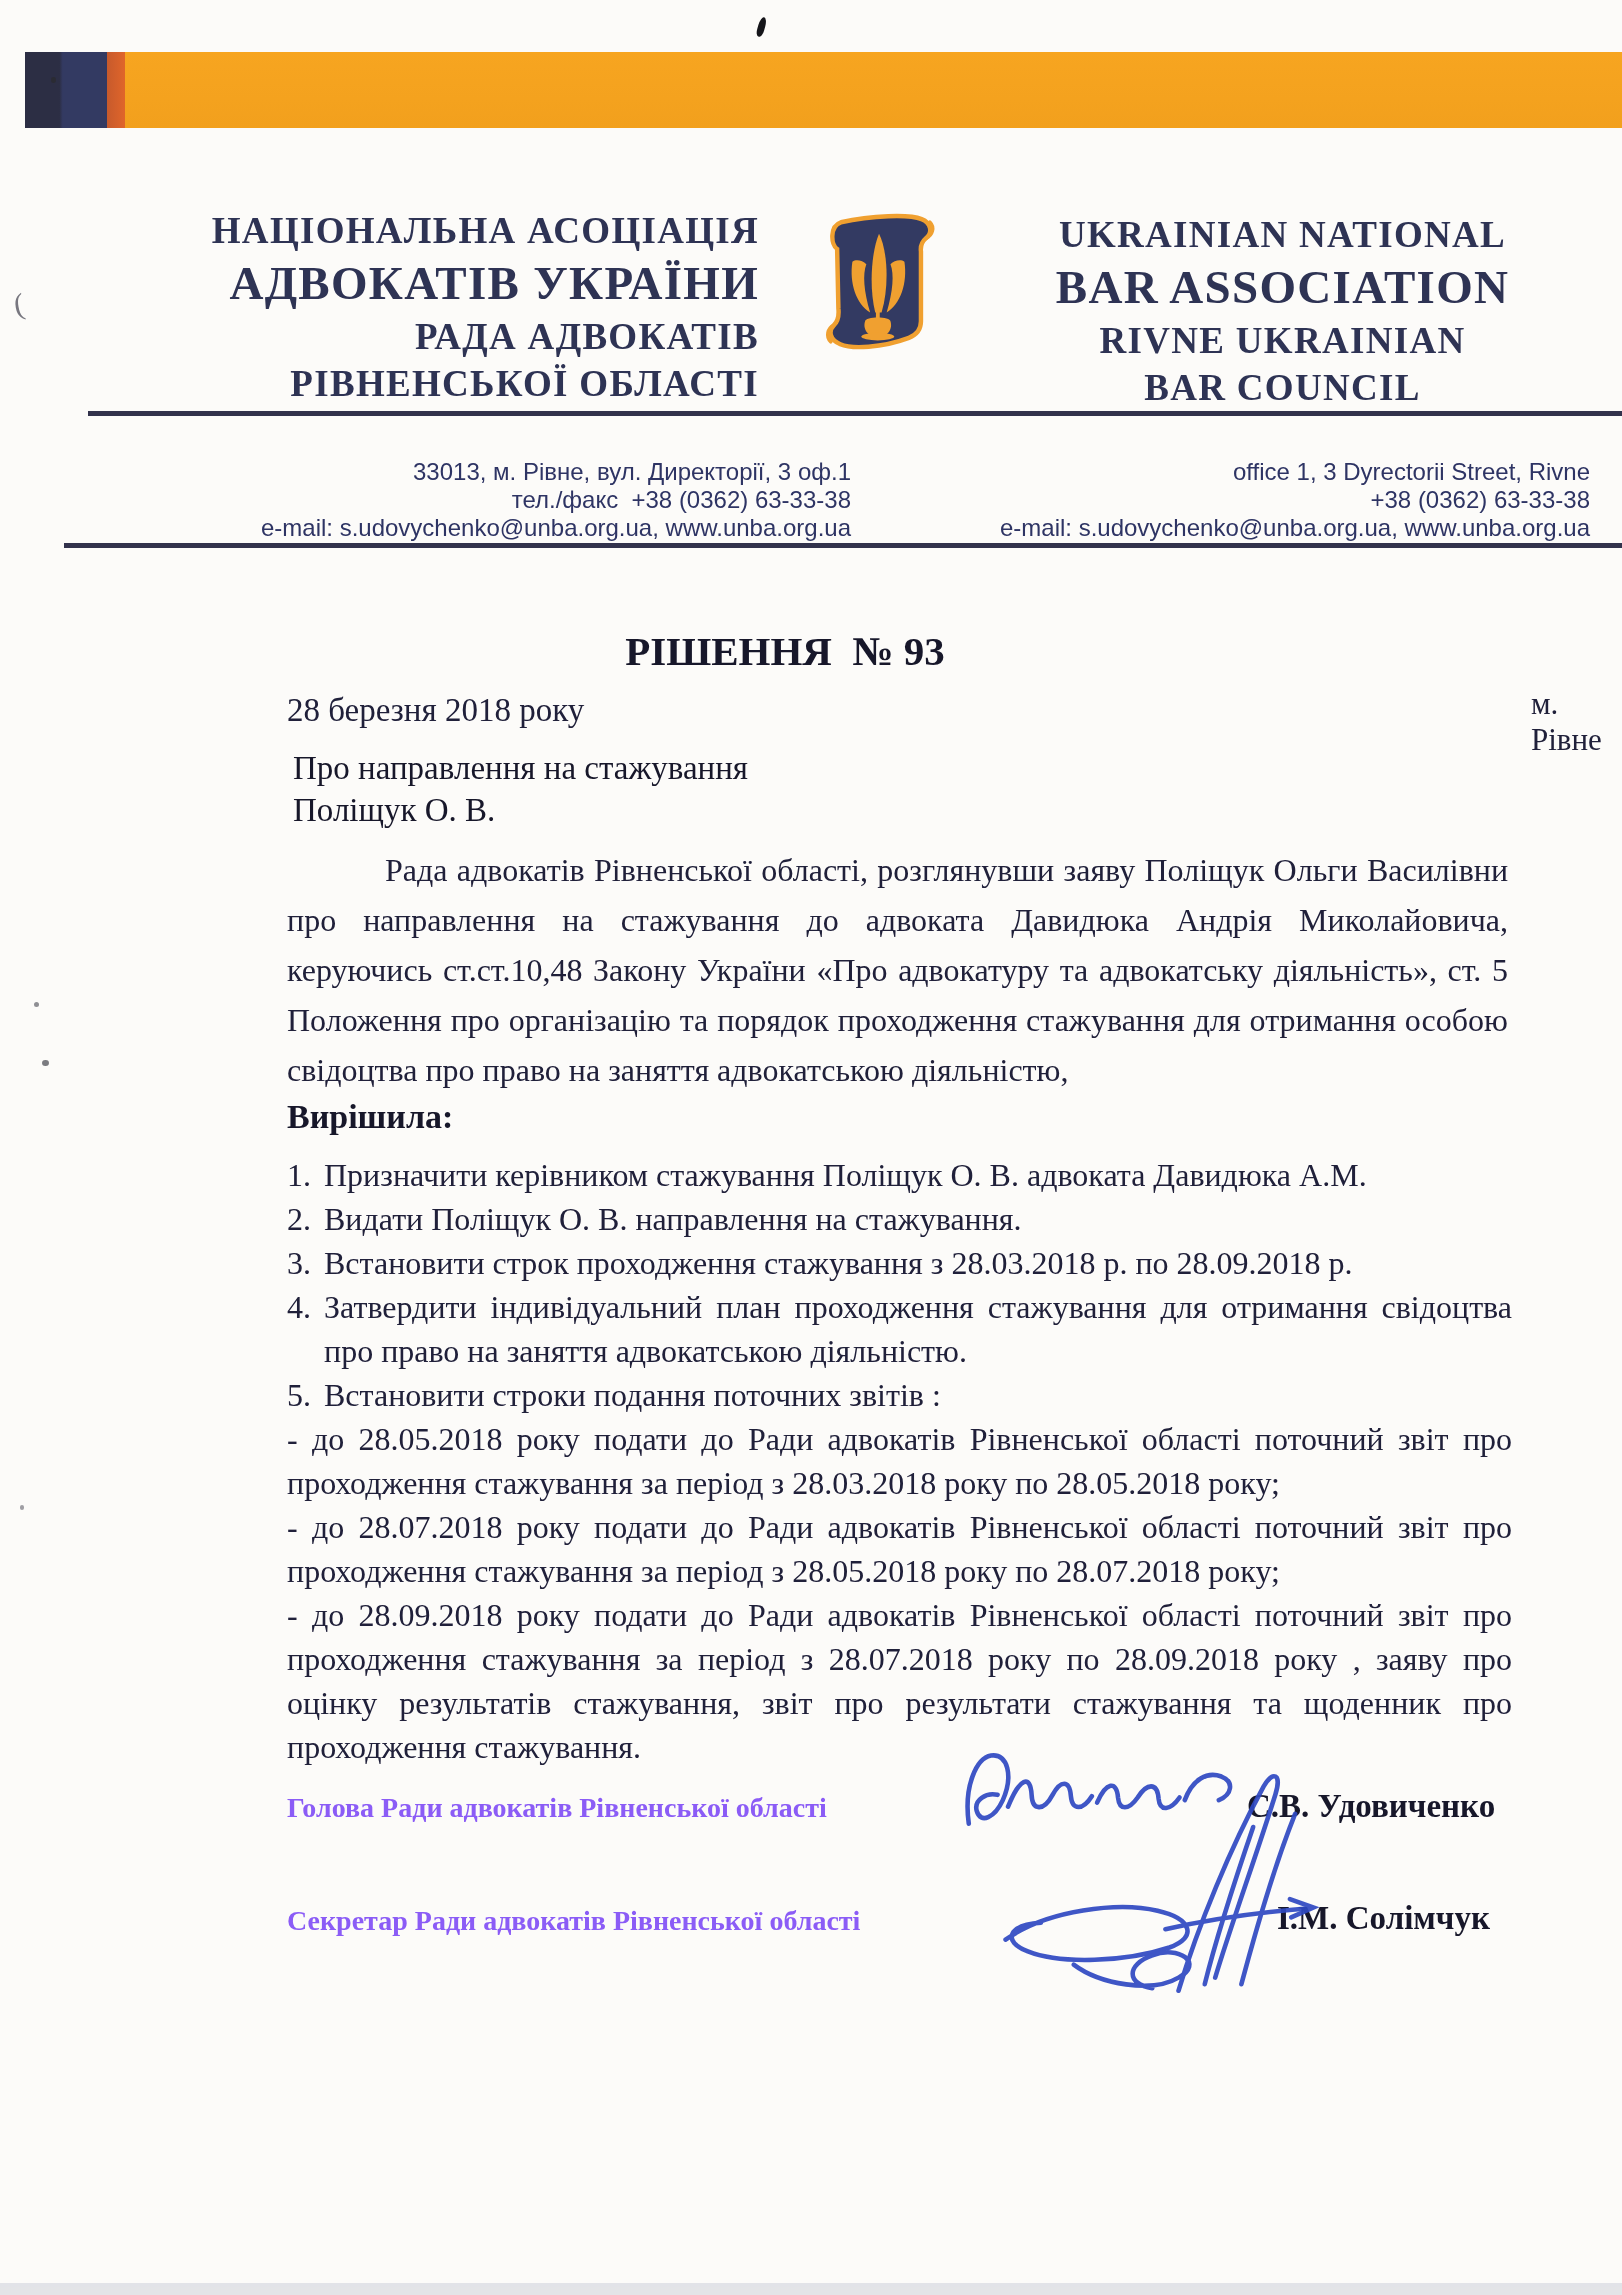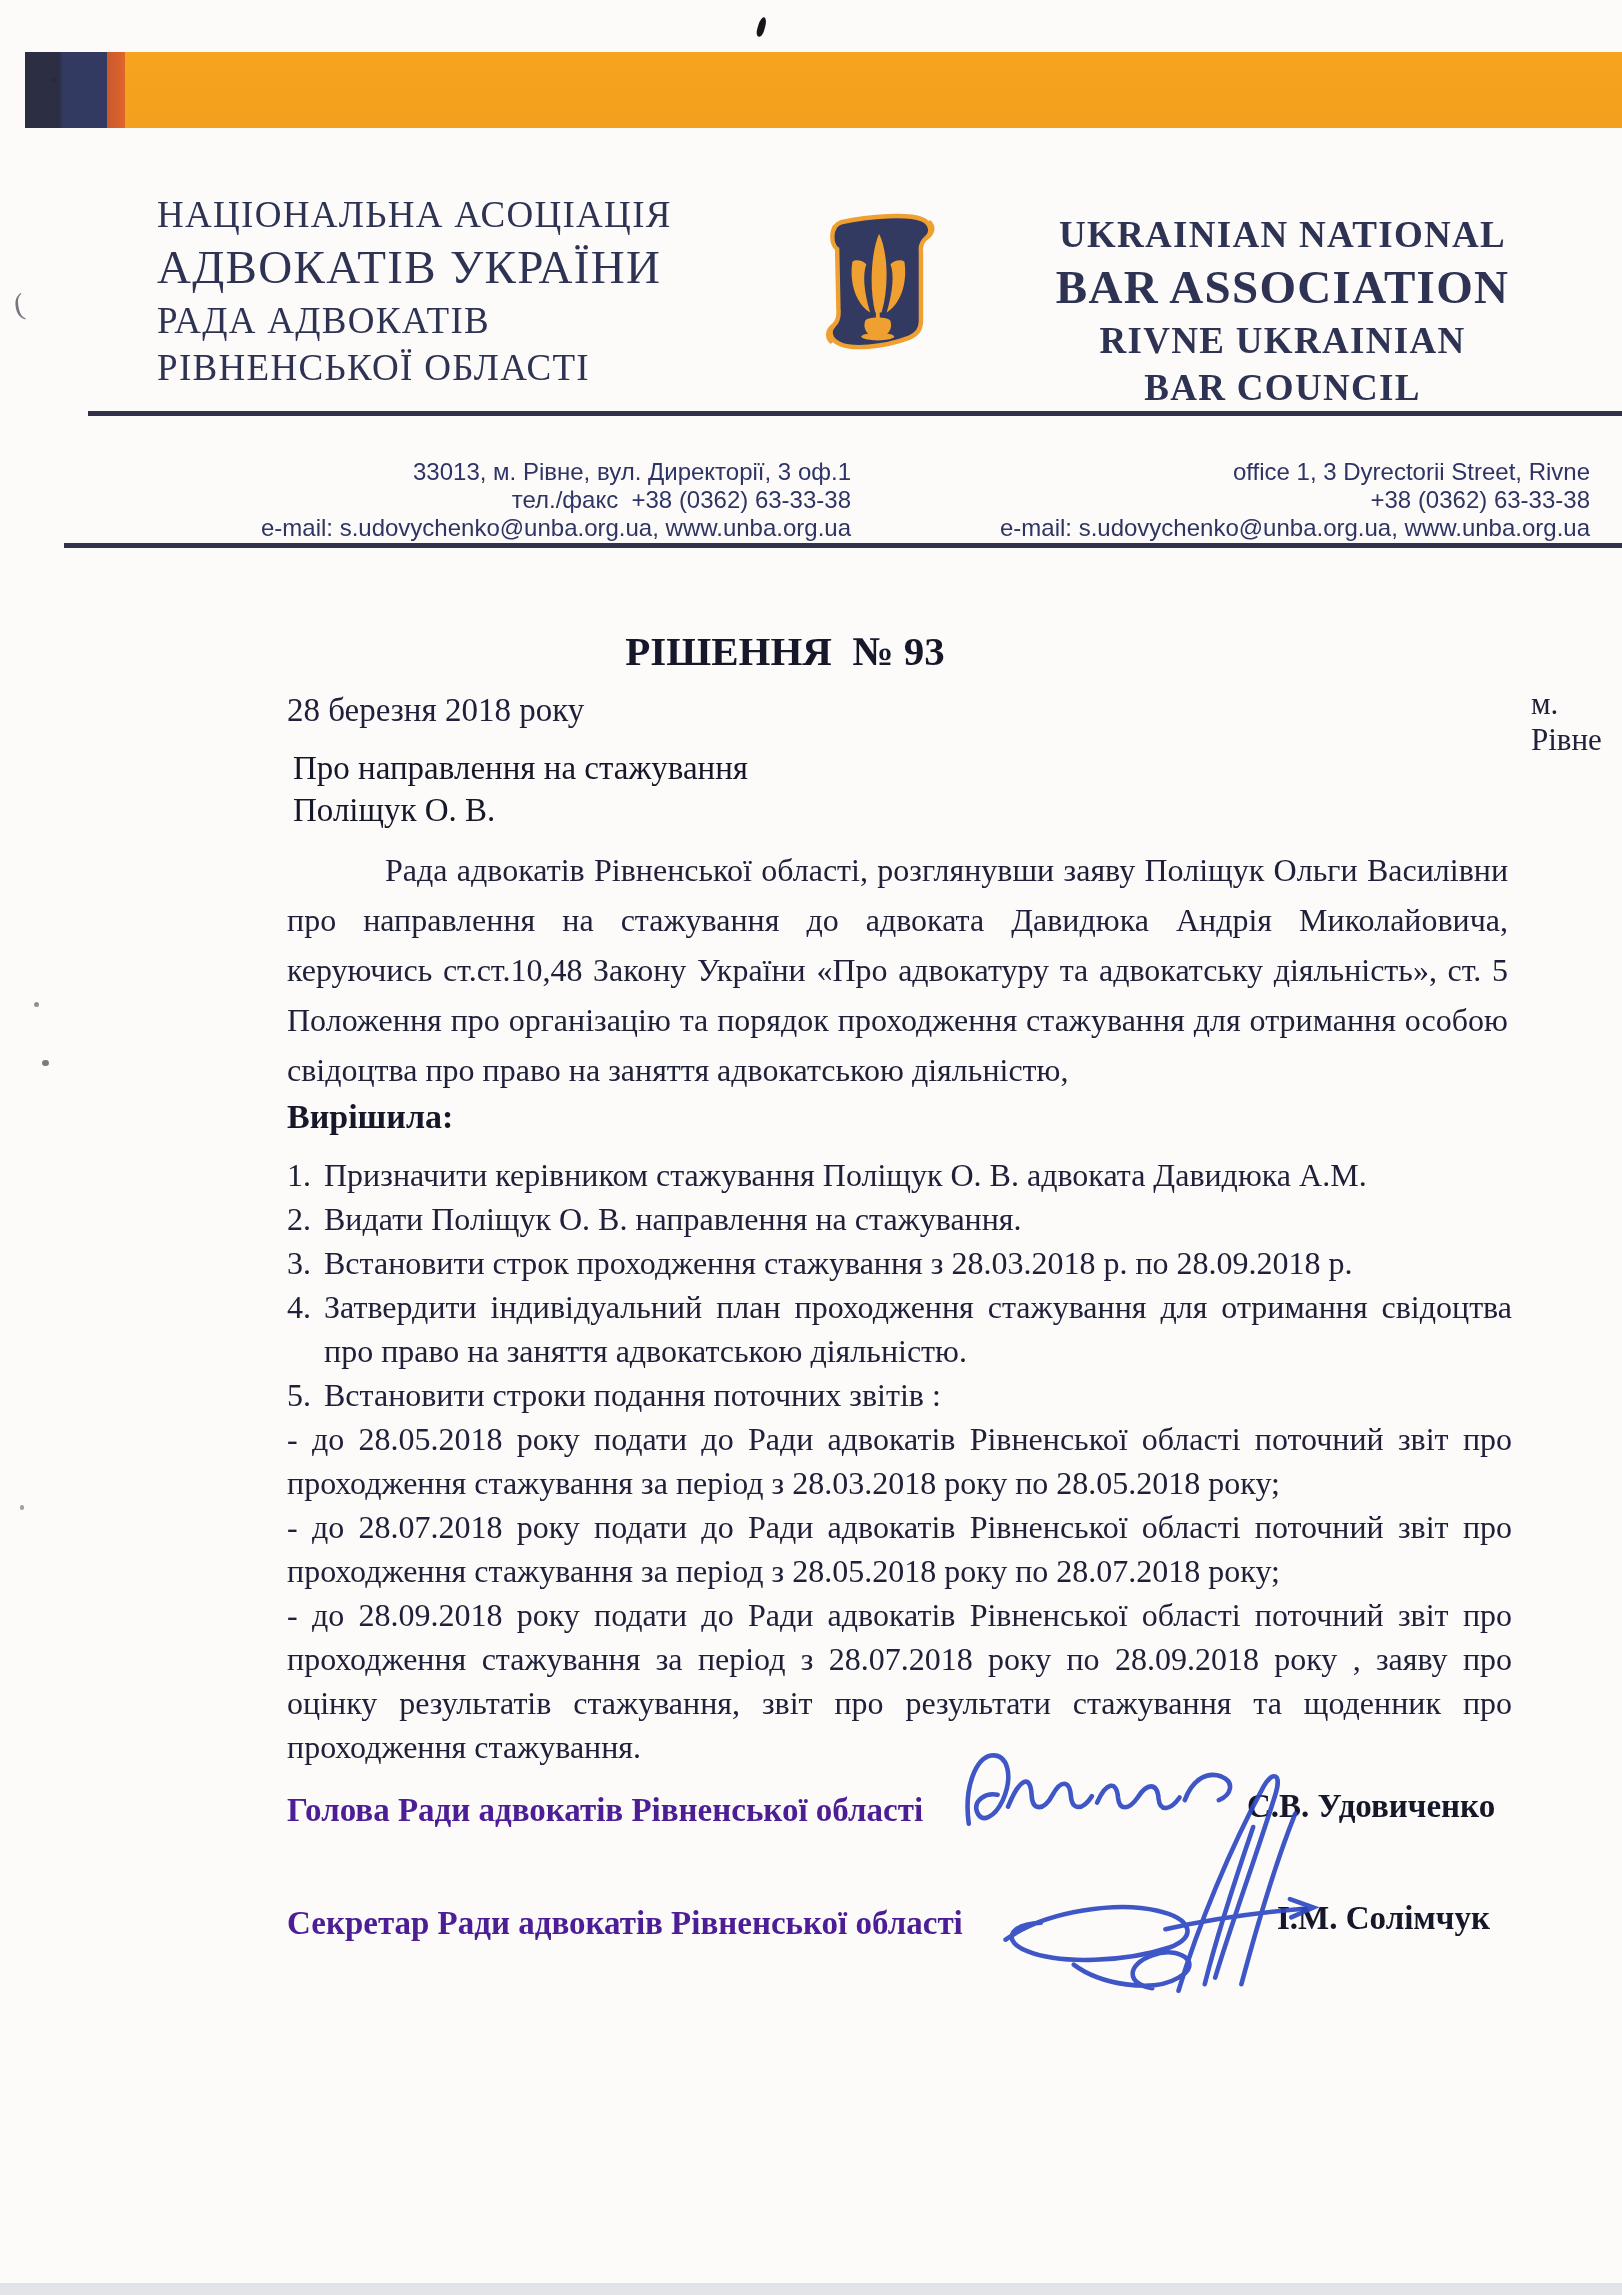--- a/index.html
+++ b/index.html
@@ -24,21 +24,21 @@
   .speck{position:absolute;pointer-events:none;}
   .speck-comma{left:758px;top:17px;width:7.2px;height:19.6px;background:#15151a;border-radius:60% 60% 50% 50%/55% 55% 45% 45%;transform:rotate(16deg);}
   .speck-paren{left:14.4px;top:287px;font-size:30px;color:#4c4c58;opacity:.75;transform:rotate(-10deg);font-family:"Liberation Serif",serif;}
   .speck-dot1{left:51px;top:77px;width:4.6px;height:5.9px;background:#2a2a30;border-radius:50%;opacity:.8;}
   .speck-dot2{left:34px;top:1002px;width:5.2px;height:5.2px;background:#55555d;border-radius:50%;opacity:.65;}
   .speck-dot3{left:42px;top:1060px;width:6.5px;height:5.9px;background:#45454d;border-radius:50%;opacity:.7;}
   .speck-dot4{left:19.6px;top:1505px;width:4.6px;height:4.6px;background:#60606a;border-radius:50%;opacity:.6;}
   .bottom-strip{position:absolute;left:0;right:0;bottom:0;height:11.8px;background:rgba(96,106,140,.16);}
 
   
-  .org-ua{position:absolute;left:157px;top:192px;width:602px;text-align:left;color:#2e3354;font-weight:normal;}
+  .org-ua{position:absolute;left:157px;top:208px;width:602px;text-align:right;color:#2e3354;font-weight:bold;}
   .org-en{position:absolute;left:1021px;top:212px;width:523px;text-align:center;color:#2e3354;font-weight:bold;}
   .org-line-sm{font-size:37px;line-height:46px;letter-spacing:1.3px;}
   .org-line-lg{font-size:47px;line-height:59px;letter-spacing:1.3px;}
   .org-line-md{font-size:37px;line-height:48px;letter-spacing:1.3px;}
 
   .logo{position:absolute;left:813px;top:211px;width:127px;height:161px;}
 
   .rule{position:absolute;background:#32324c;height:4.6px;}
   .rule-1{left:88px;top:411px;width:1534px;}
   .rule-2{left:64px;top:543px;width:1559px;}
@@ -58,21 +58,21 @@
   .preamble{position:absolute;left:287px;top:845px;width:1221px;
             font-size:32px;line-height:50px;text-align:justify;text-indent:98px;color:#20203a;}
   .resolved{position:absolute;left:287px;top:1098px;font-size:34px;font-weight:bold;color:#17172a;}
 
   .res-list{position:absolute;left:287px;top:1153px;width:1225px;font-size:32px;line-height:44px;color:#20203a;}
   .li{position:relative;padding-left:37px;text-align:justify;}
   .li .num{position:absolute;left:0;top:0;}
   .sub{text-align:justify;}
 
   
-  .sig-row-role{position:absolute;left:287px;font-size:33px;font-weight:bold;color:#4c1d95;}
+  .sig-row-role{position:absolute;left:287px;font-size:28px;font-weight:bold;color:#8b5cf6;}
   .sig-row-name{position:absolute;font-size:33px;font-weight:bold;color:#17172a;text-align:right;}
   .role-1{top:1792px;}
   .name-1{left:1247px;top:1788px;}
   .role-2{top:1905px;}
   .name-2{left:1277px;top:1900px;}
   .sig-svg{position:absolute;pointer-events:none;}
   .sig-1{left:957px;top:1738px;width:288px;height:115px;}
   .sig-2{left:982px;top:1768px;width:357px;height:249px;}
 </style>
 </head>

